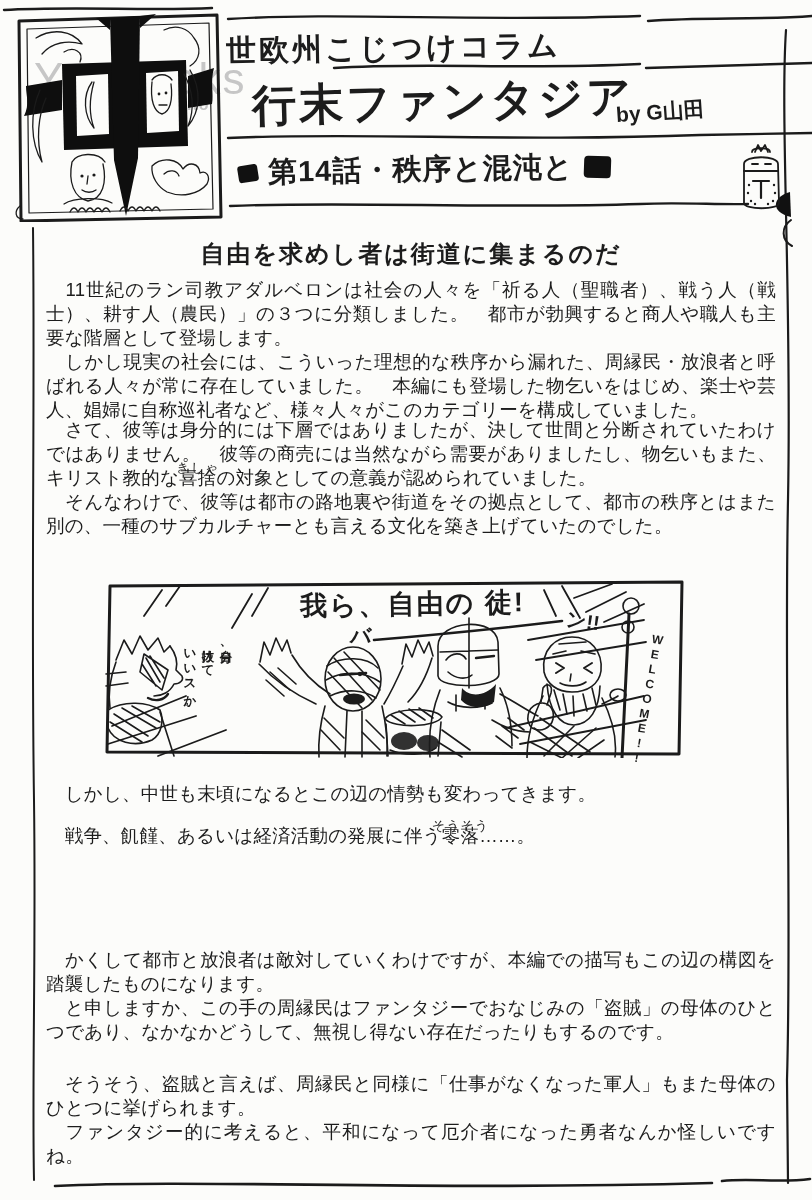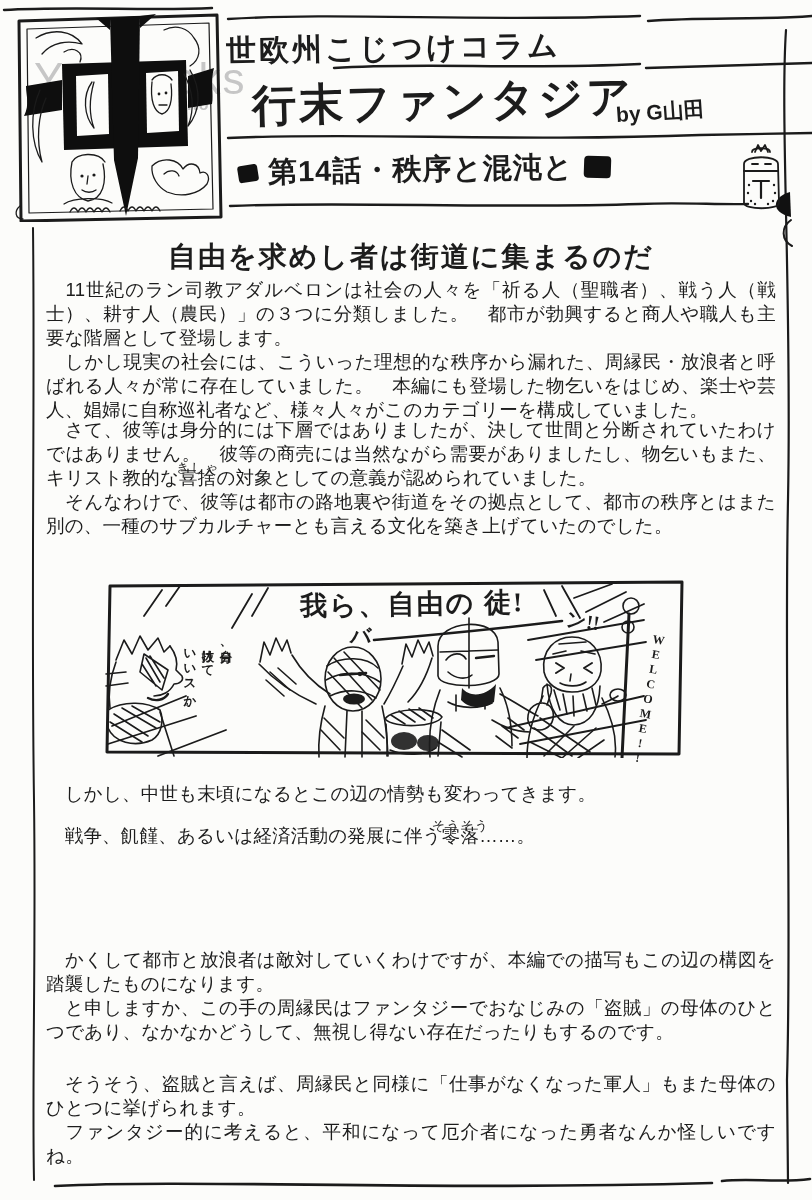--- a/index.html
+++ b/index.html
@@ -23,29 +23,29 @@
   .main-title { position:absolute; left:252px; top:72px; z-index:4; font-size:44px; font-weight:bold; letter-spacing:3px; transform:rotate(-1.5deg); }
   .byline { position:absolute; left:616px; top:98px; z-index:4; font-size:21px; font-weight:bold; transform:rotate(-4deg); }
   .episode-row { position:absolute; left:238px; top:150px; z-index:4; display:flex; align-items:center; transform:rotate(-1deg); }
   .ep-text { font-size:29px; font-weight:bold; letter-spacing:1px; margin:0 10px; }
   .sq { background:#111; display:inline-block; }
   .sq1 { width:20px; height:17px; border-radius:3px; transform:rotate(-8deg); }
   .sq2 { width:27px; height:22px; border-radius:4px; transform:rotate(3deg); }
   .shaker { position:absolute; left:732px; top:140px; z-index:4; }
   
   .article { position:absolute; left:46px; top:0; width:730px; z-index:4; }
-  .article h1 { position:absolute; left:0; top:238px; width:730px; text-align:center; font-size:28px; letter-spacing:2px; font-weight:bold; }
+  .article h1 { position:absolute; left:0; top:238px; width:730px; text-align:center; font-size:24px; letter-spacing:2px; font-weight:bold; }
   .group { position:absolute; left:0; width:730px; }
   .group p { font-size:18.5px; line-height:24px; text-align:justify; letter-spacing:0.2px; }
   .g1 { top:278px; } .g2 { top:418px; } .g3 { top:782px; }
   .g4 { top:824px; } .g5 { top:948px; } .g6 { top:1072px; }
   .furi { position:relative; }
   .furi .rt { position:absolute; top:-11px; left:50%; transform:translateX(-50%); font-size:13px; letter-spacing:1px; white-space:nowrap; }
   
-  .panel { position:absolute; left:104px; top:578px; width:584px; height:180px; z-index:4;font-family:Liberation Serif, serif; }
+  .panel { position:absolute; left:104px; top:578px; width:584px; height:180px; z-index:4; }
   .panel svg { position:absolute; inset:0; }
   .shout { position:absolute; left:196px; top:8px; font-size:27px; font-weight:bold; letter-spacing:2px; transform:rotate(-1deg); white-space:nowrap; }
   .sfx-a { position:absolute; left:246px; top:44px; font-size:21px; font-weight:bold; }
   .sfx-b { position:absolute; left:462px; top:30px; font-size:20px; font-weight:bold; transform:rotate(8deg); white-space:nowrap; }
   .vspeech { position:absolute; left:76px; top:62px; writing-mode:vertical-rl; text-orientation:upright; font-size:12.5px; font-weight:bold; letter-spacing:1px; height:80px; }
   .vspeech span { display:block; margin:0 1px; }
   .welcome { position:absolute; left:538px; top:54px; writing-mode:vertical-rl; text-orientation:upright; font-size:12px; font-weight:bold; height:112px; transform:rotate(10deg); letter-spacing:1px; }
 </style>
 </head>
 <body>

